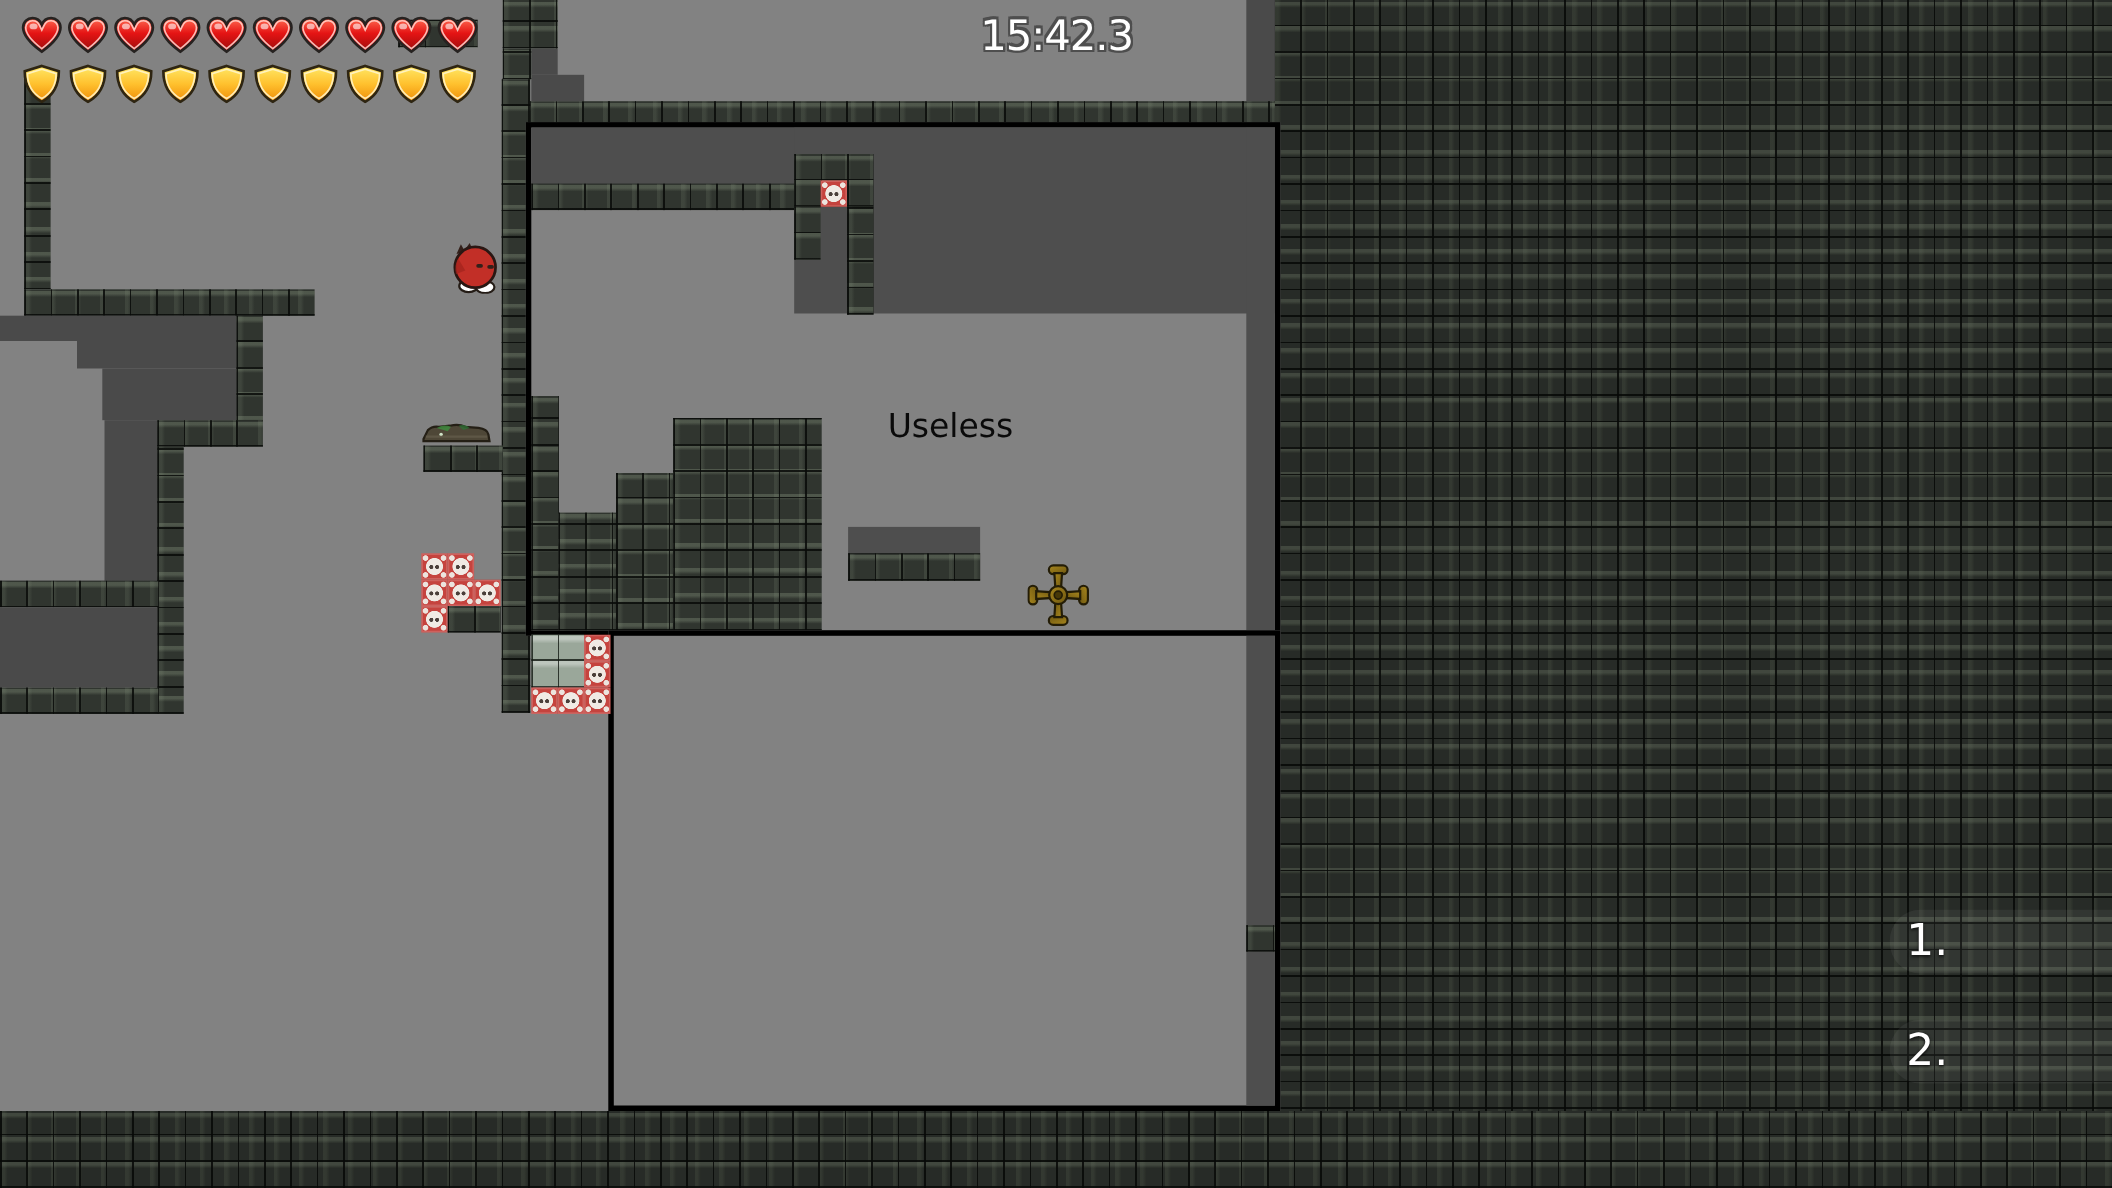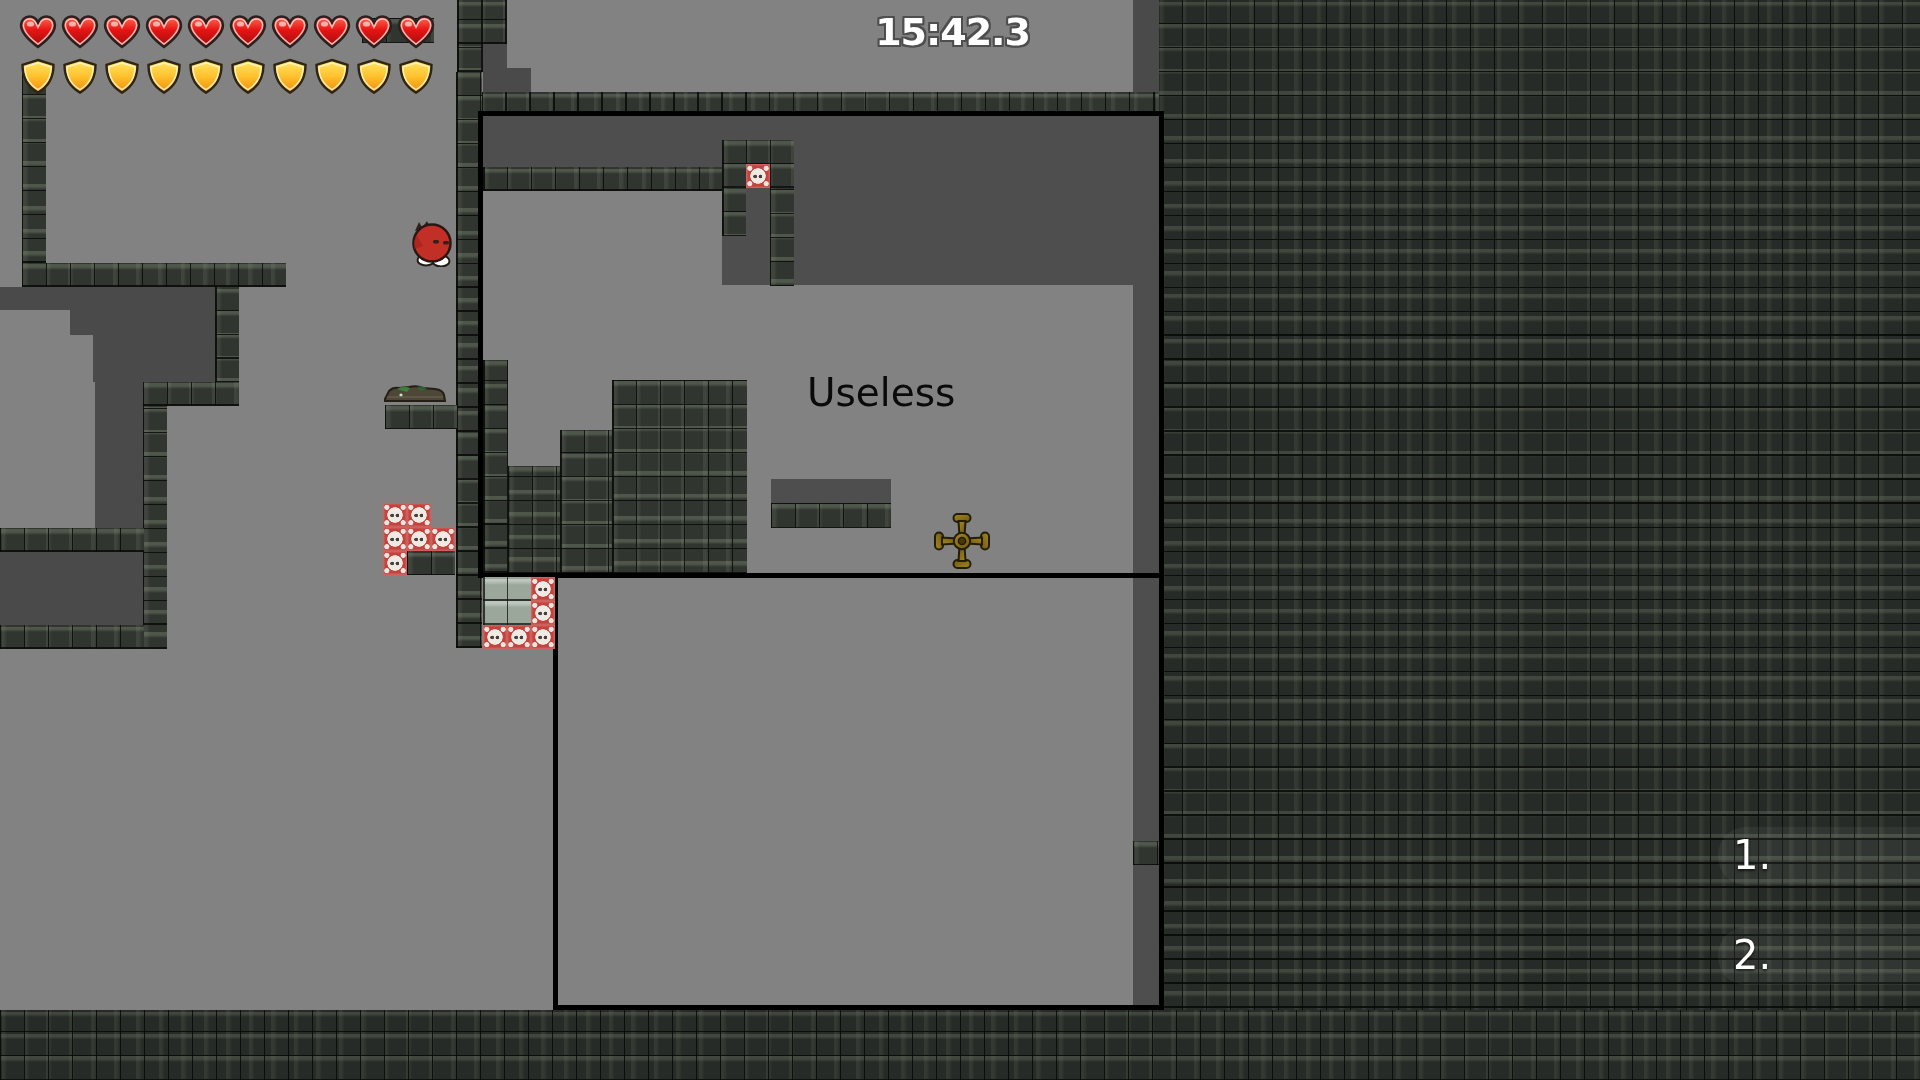--- a/index.html
+++ b/index.html
@@ -28,24 +28,24 @@
       radial-gradient(circle at 84% 82%, #ece4de 0 2.2px, transparent 2.9px),
       #c5433e;
     box-shadow:inset 0 0 0 1.5px rgba(255,255,255,.16);}
   
   .gblock{background-color:#9aa79a;background-image:
       repeating-linear-gradient(0deg, rgba(18,24,18,.8) 0 1.5px, transparent 1.5px 24px),
       repeating-linear-gradient(90deg, rgba(18,24,18,.8) 0 1.5px, transparent 1.5px 24px),
       repeating-linear-gradient(180deg, rgba(255,255,255,.35) 1.5px 4px, transparent 8px 24px);}
   .hud-row{display:flex;}
   .hud-row span{display:block;}
-  .timer{font-size:38px;font-weight:bold;color:#fff;letter-spacing:-1px;
+  .timer{font-size:38px;font-weight:normal;color:#fff;letter-spacing:-1px;
     text-shadow:-2px 0 0 #4e4e4e,2px 0 0 #4e4e4e,0 -2px 0 #4e4e4e,0 2px 0 #4e4e4e,
       -2px -2px 0 #4e4e4e,2px 2px 0 #4e4e4e,-2px 2px 0 #4e4e4e,2px -2px 0 #4e4e4e;}
-  .roomlabel{font-size:39px;color:#0a0a0a;}
+  .roomlabel{font-size:30px;color:#0a0a0a;}
   .marker{font-size:40px;color:#fff;text-shadow:0 2px 3px rgba(0,0,0,.55),0 0 2px #1a1a1a;}
   .pill{background:rgba(255,255,255,.055);border-radius:28px 0 0 28px;}
 </style>
 </head>
 <body>
 
 <svg width="0" height="0" style="position:absolute" aria-hidden="true">
   <defs>
     <linearGradient id="gh" x1="0" y1="0" x2="0" y2="1">
       <stop offset="0" stop-color="#ff6a52"></stop>

